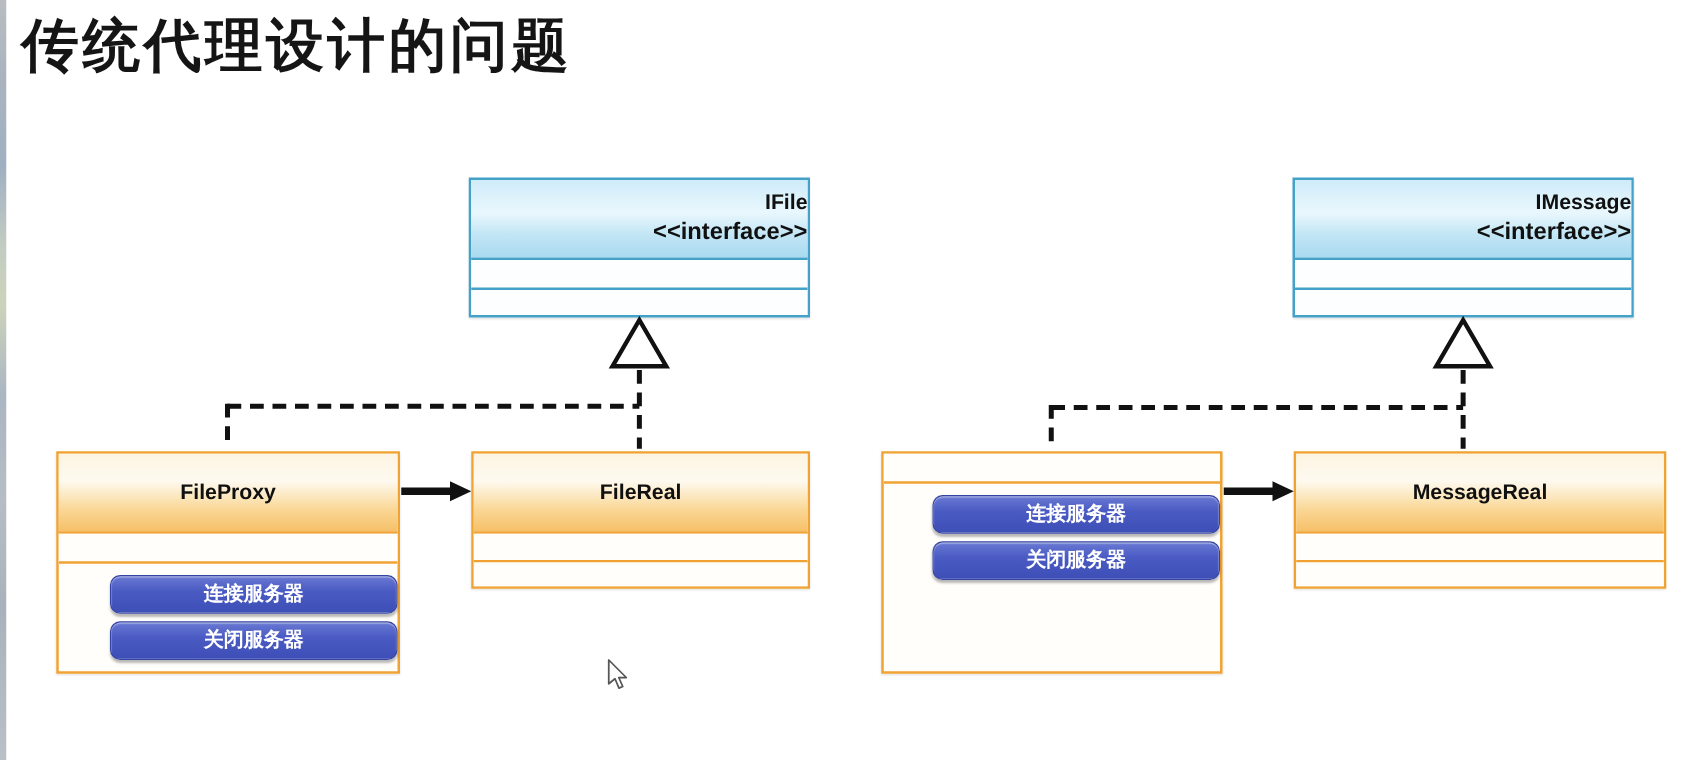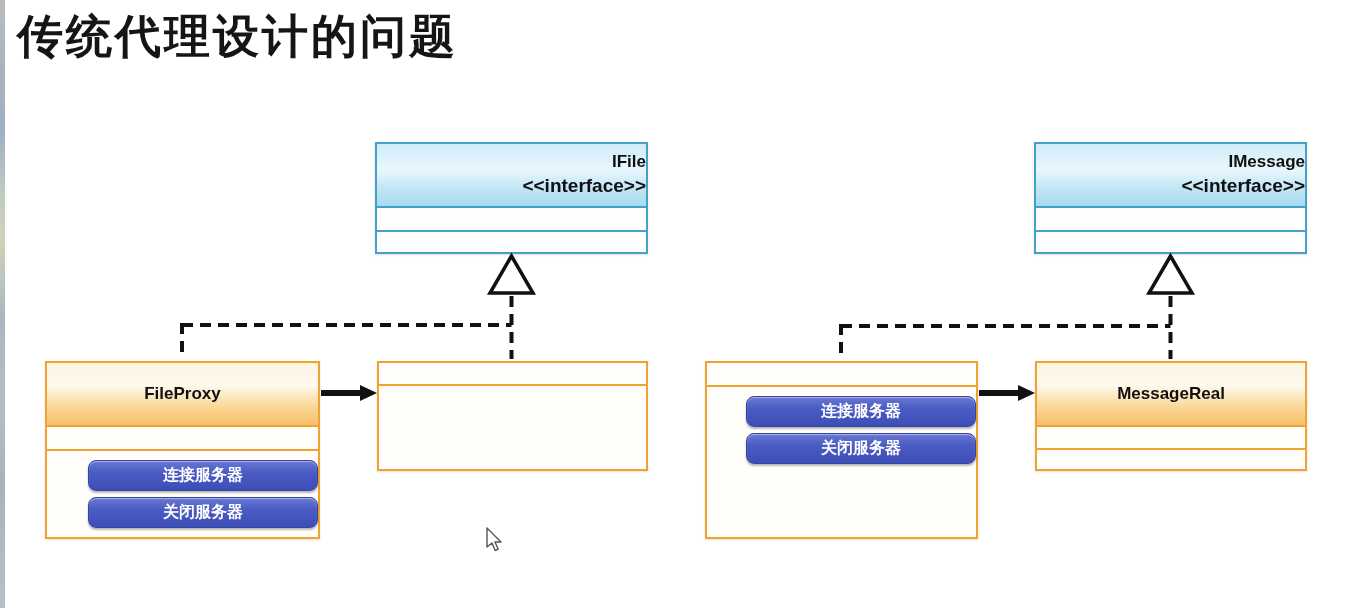--- a/index.html
+++ b/index.html
@@ -95,20 +95,23 @@
     <div class="cls-name">FileProxy</div>
   </div>
   <div class="cls-row"></div>
   <div class="cls-ops">
     <div class="op-btn">连接服务器</div>
     <div class="op-btn">关闭服务器</div>
   </div>
 </div>
 
 <div class="cls real" style="left:377px;top:361px;width:271px;">
+  <div class="cls-hdr">
+    <div class="cls-name">FileReal</div>
+  </div>
   <div class="cls-row"></div>
   <div class="cls-row last"></div>
 </div>
 
 <div class="iface" style="left:1034px;top:142px;width:273px;">
   <div class="iface-hdr">
     <div class="cls-name">IMessage</div>
     <div class="stereotype">&lt;&lt;interface&gt;&gt;</div>
   </div>
   <div class="iface-row"></div>
@@ -116,21 +119,21 @@
 </div>
 
 <div class="cls proxy" style="left:705px;top:361px;width:273px;">
   <div class="cls-row"></div>
   <div class="cls-ops">
     <div class="op-btn">连接服务器</div>
     <div class="op-btn">关闭服务器</div>
   </div>
 </div>
 
-<div class="cls real" style="left:1035px;top:361px;width:272px;">
+<div class="cls real" style="left:1035px;top:361px;width:298px;">
   <div class="cls-hdr">
     <div class="cls-name">MessageReal</div>
   </div>
   <div class="cls-row"></div>
   <div class="cls-row last"></div>
 </div>
 
 <svg class="overlay" width="1351" height="608" viewBox="0 0 1351 608">
 
   <g>

